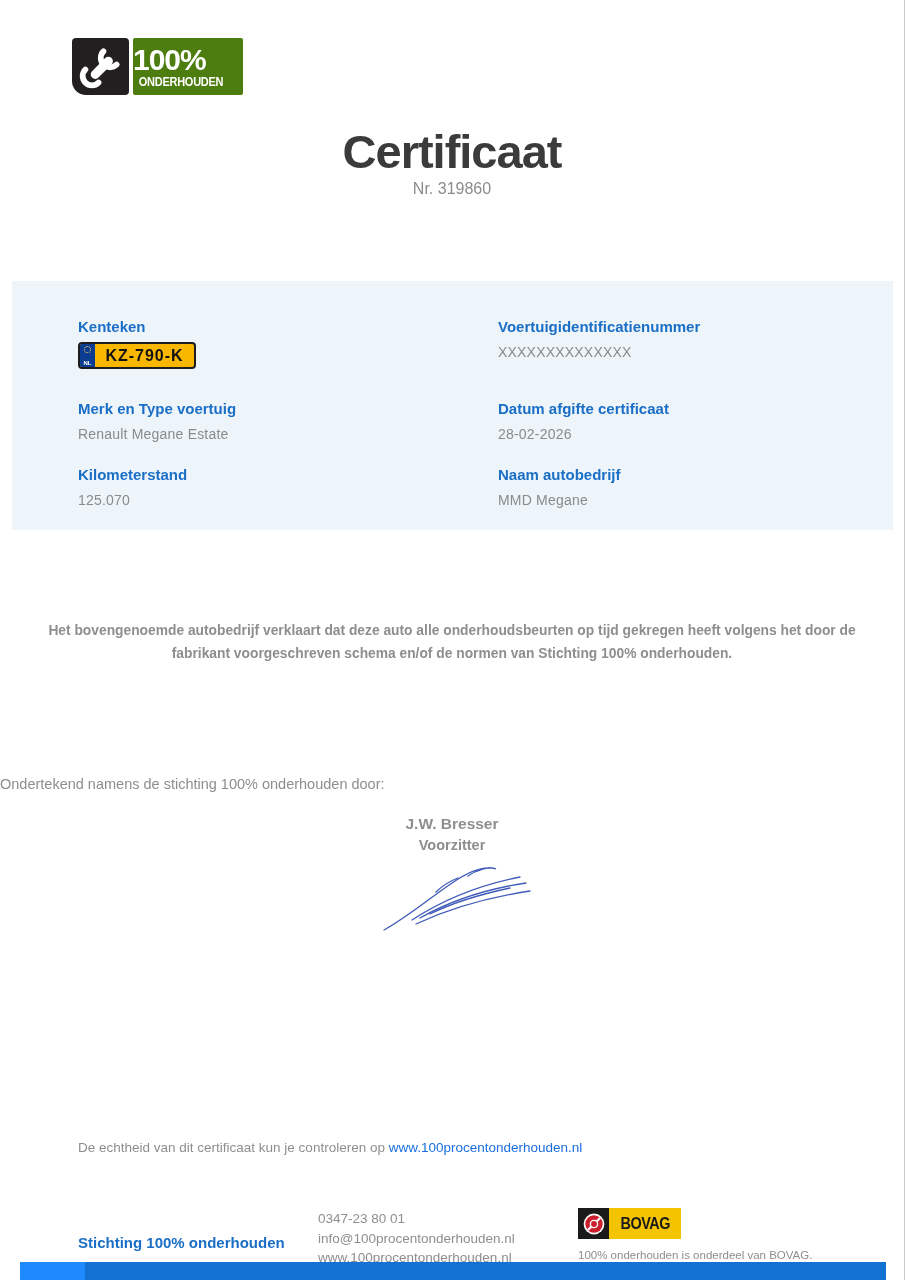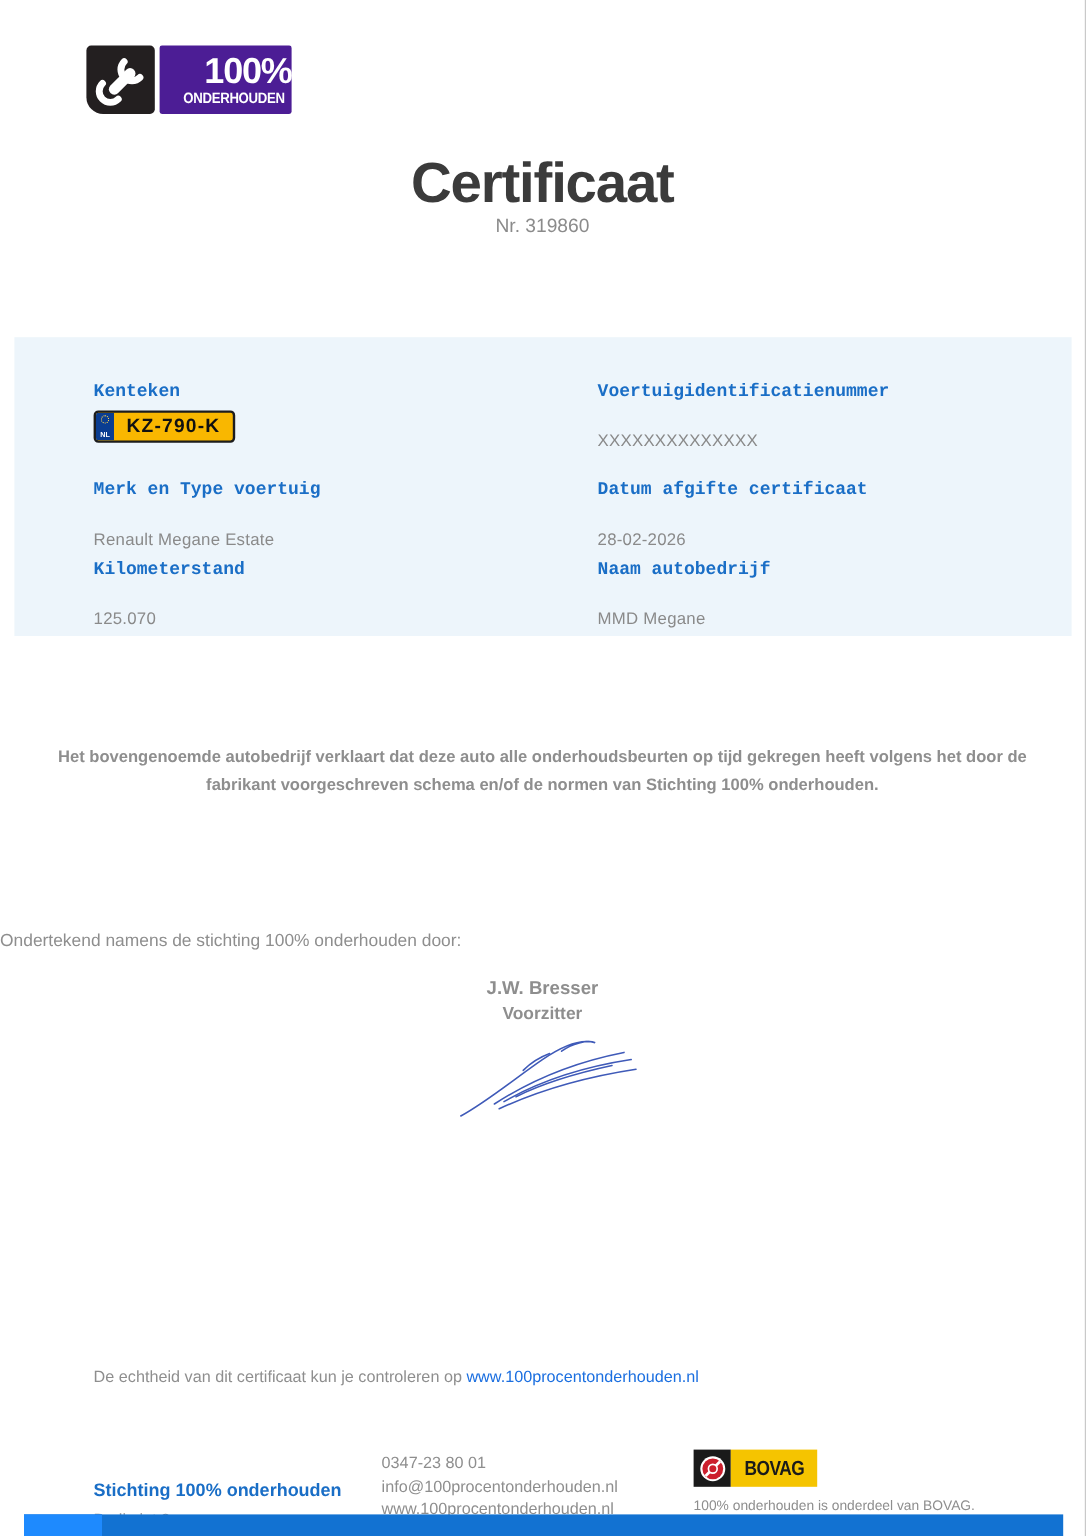--- a/index.html
+++ b/index.html
@@ -9,40 +9,39 @@
     position:relative; width:905px; height:1280px; background:#ffffff;
     border-right:1px solid #c9c9c9; overflow:hidden;
   }
   
   .logo { position:absolute; left:72px; top:38px; display:flex; gap:4px; }
   .logo-wrench {
     width:57px; height:57px; background:#231f20; border-radius:4px 4px 4px 14px;
     display:flex; align-items:center; justify-content:center;
   }
   .logo-text {
-    width:110px; height:57px; background:#4c1d95; border-radius:2px;
-    color:#fff; display:flex; flex-direction:column; align-items:flex-end; justify-content:center;
+    width:110px; height:57px; background:#4d7c0f; border-radius:2px;
+    color:#fff; display:flex; flex-direction:column; align-items:flex-start; justify-content:center;
     padding-top:2px;
-    padding-left:40px;
   }
   .logo-pct { font-size:30px; font-weight:bold; letter-spacing:-1px; line-height:1; }
   .logo-name { font-size:12.5px; font-weight:bold; letter-spacing:-0.3px; transform:scaleX(0.88); line-height:1.25; }
   
   .title { position:absolute; top:124px; left:0; width:100%; text-align:center;
            font-size:47px; font-weight:bold; color:#3b3b3b; letter-spacing:-1px; }
   .subtitle { position:absolute; top:180px; left:0; width:100%; text-align:center;
               font-size:16px; color:#8b8b8b; }
   
   .infobox {
     position:absolute; left:12px; top:281px; width:881px; height:249px;
     background:#edf5fb; display:grid; grid-template-columns:420px 1fr;
     grid-template-rows:82px 66px auto; padding:37px 0 0 66px;
   }
-  .field-label { font-size:15px; font-weight:bold; color:#1a6ec6;font-family:Liberation Mono, monospace; }
-  .field-value { font-size:14px; color:#8a8a8a; margin-top:24px; letter-spacing:0.2px; }
+  .field-label { font-size:15px; font-weight:bold; color:#1a6ec6; }
+  .field-value { font-size:14px; color:#8a8a8a; margin-top:9px; letter-spacing:0.2px; }
   
   .plate {
     margin-top:7px; width:118px; height:27px; background:#f9b700;
     border:2px solid #1d1d1d; border-radius:4px; display:flex; overflow:hidden;
   }
   .plate-strip { width:15px; background:#0a3d91; display:flex; flex-direction:column;
                  align-items:center; justify-content:space-between; padding:2px 0 1px; }
   .plate-stars { width:7px; height:7px; border:1px dotted #ffd34d; border-radius:50%; }
   .plate-cc { color:#fff; font-size:6px; font-weight:bold; line-height:1; }
   .plate-num { flex:1; display:flex; align-items:center; justify-content:center;

